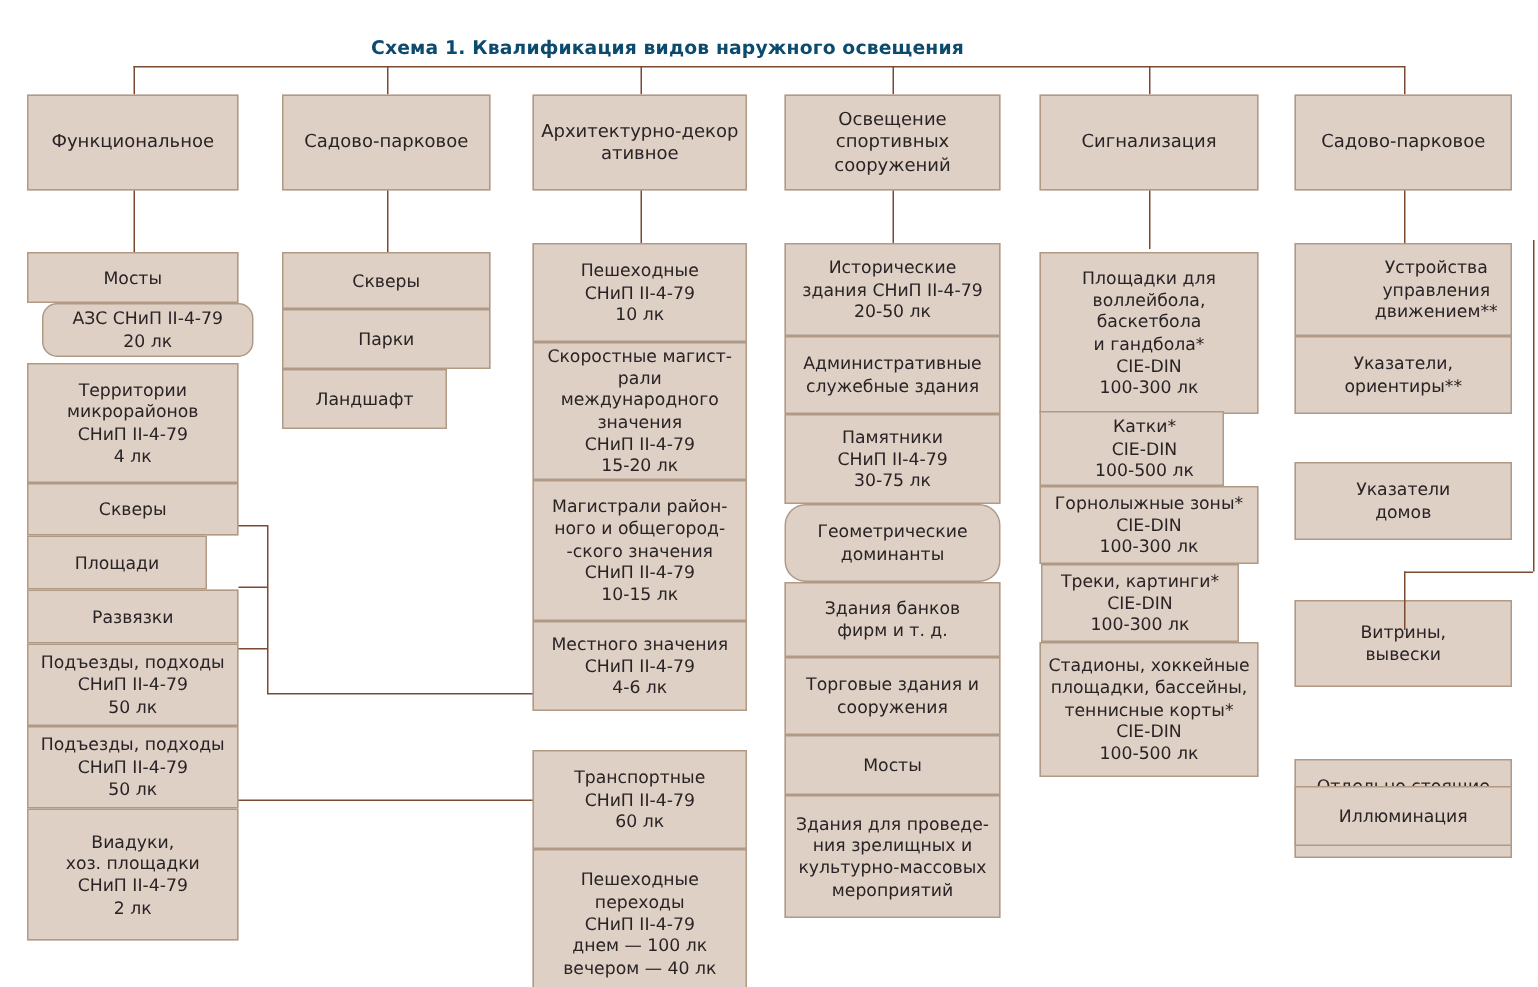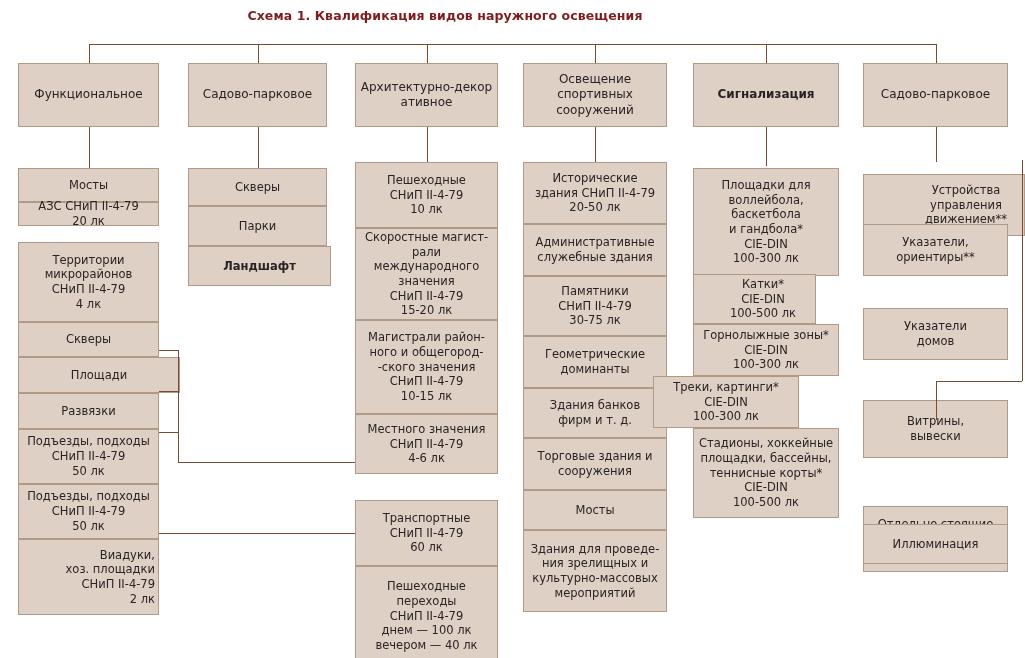--- a/index.html
+++ b/index.html
@@ -3,22 +3,22 @@
 <meta charset="utf-8">
 <style>
   html,body{margin:0;padding:0;background:#ffffff;}
   body{
     font-family:"DejaVu Sans","Liberation Sans",sans-serif;
     color:#231f20;
     width:1025px;height:658px;position:relative;overflow:hidden;
   }
   #chart{position:absolute;left:0;top:0;width:1025px;height:658px;}
   .title{
-    position:absolute;left:0;top:8px;width:890px;text-align:center;
-    font-size:12.5px;font-weight:bold;color:#7f1d1d;letter-spacing:0.1px;
+    position:absolute;left:0;top:24px;width:890px;text-align:center;
+    font-size:12.5px;font-weight:bold;color:#0c4a6e;letter-spacing:0.1px;
   }
   .box{
     position:absolute;box-sizing:border-box;
     background:#ded0c4;border:1px solid #b09a86;
     display:flex;align-items:center;justify-content:center;
     text-align:center;line-height:1.28;
     font-size:11.5px;color:#2a2326;
     padding:2px 3px;
   }
   .box.top{font-size:12px;}
@@ -34,67 +34,67 @@
   <div class="title">Схема 1. Квалификация видов наружного освещения</div>
 <div class="ln lnh" style="left: 88.5px; top: 44px; width: 847px; background: rgb(122, 74, 51);"></div>
     <div class="ln lnv" style="left: 88.5px; top: 44px; height: 19px; background: rgb(122, 74, 51);"></div>
     <div class="box top" style="left: 18px; top: 63px; width: 141px; height: 64px;">
       <span>Функциональное</span>
     </div>
     <div class="ln lnv" style="left: 88.5px; top: 127px; height: 41px; background: rgb(122, 74, 51);"></div>
     <div class="box" style="left: 18px; top: 168px; width: 141px; height: 34px;">
       <span>Мосты</span>
     </div>
-    <div class="box" style="left: 18px; top: 202px; width: 141px; height: 24px;">
+    <div class="box" style="left: 28px; top: 202px; width: 141px; height: 36px; border-radius: 10px;">
       <span>АЗС СНиП II-4-79
 20 лк</span>
     </div>
     <div class="box" style="left: 18px; top: 242px; width: 141px; height: 80px;">
       <span>Территории
 микрорайонов
 СНиП II-4-79
 4 лк</span>
     </div>
     <div class="box" style="left: 18px; top: 322px; width: 141px; height: 35px;">
       <span>Скверы</span>
     </div>
-    <div class="box" style="left: 18px; top: 357px; width: 162px; height: 36px;">
+    <div class="box" style="left: 18px; top: 357px; width: 120px; height: 36px;">
       <span>Площади</span>
     </div>
     <div class="box" style="left: 18px; top: 393px; width: 141px; height: 36px;">
       <span>Развязки</span>
     </div>
     <div class="box" style="left: 18px; top: 429px; width: 141px; height: 55px;">
       <span>Подъезды, подходы
 СНиП II-4-79
 50 лк</span>
     </div>
     <div class="box" style="left: 18px; top: 484px; width: 141px; height: 55px;">
       <span>Подъезды, подходы
 СНиП II-4-79
 50 лк</span>
     </div>
-    <div class="box" style="left: 18px; top: 539px; width: 141px; height: 76px; text-align: right;">
+    <div class="box" style="left: 18px; top: 539px; width: 141px; height: 88px;">
       <span>Виадуки,
 хоз. площадки
 СНиП II-4-79
 2 лк</span>
     </div>
     <div class="ln lnv" style="left: 257.5px; top: 44px; height: 19px; background: rgb(122, 74, 51);"></div>
     <div class="box top" style="left: 188px; top: 63px; width: 139px; height: 64px;">
       <span>Садово-парковое</span>
     </div>
     <div class="ln lnv" style="left: 257.5px; top: 127px; height: 41px; background: rgb(122, 74, 51);"></div>
     <div class="box" style="left: 188px; top: 168px; width: 139px; height: 38px;">
       <span>Скверы</span>
     </div>
     <div class="box" style="left: 188px; top: 206px; width: 139px; height: 40px; justify-content: center;">
       <span>Парки</span>
     </div>
-    <div class="box" style="left: 188px; top: 246px; width: 143px; height: 40px; font-weight: bold;">
+    <div class="box" style="left: 188px; top: 246px; width: 110px; height: 40px;">
       <span>Ландшафт</span>
     </div>
     <div class="ln lnv" style="left: 426.5px; top: 44px; height: 19px; background: rgb(122, 74, 51);"></div>
     <div class="box top" style="left: 355px; top: 63px; width: 143px; height: 64px;">
       <span>Архитектурно-декор
 ативное</span>
     </div>
     <div class="ln lnv" style="left: 426.5px; top: 127px; height: 35px; background: rgb(122, 74, 51);"></div>
     <div class="box" style="left: 355px; top: 162px; width: 143px; height: 66px;">
       <span>Пешеходные
@@ -146,21 +146,21 @@
     </div>
     <div class="box" style="left: 523px; top: 224px; width: 144px; height: 52px;">
       <span>Административные
 служебные здания</span>
     </div>
     <div class="box" style="left: 523px; top: 276px; width: 144px; height: 60px;">
       <span>Памятники
 СНиП II-4-79
 30-75 лк</span>
     </div>
-    <div class="box" style="left: 523px; top: 336px; width: 144px; height: 52px;">
+    <div class="box" style="left: 523px; top: 336px; width: 144px; height: 52px; border-radius: 14px;">
       <span>Геометрические
 доминанты</span>
     </div>
     <div class="box" style="left: 523px; top: 388px; width: 144px; height: 50px;">
       <span>Здания банков
 фирм и т. д.</span>
     </div>
     <div class="box" style="left: 523px; top: 438px; width: 144px; height: 52px;">
       <span>Торговые здания и
 сооружения</span>
@@ -168,21 +168,21 @@
     <div class="box" style="left: 523px; top: 490px; width: 144px; height: 40px;">
       <span>Мосты</span>
     </div>
     <div class="box" style="left: 523px; top: 530px; width: 144px; height: 82px;">
       <span>Здания для проведе-
 ния зрелищных и
 культурно-массовых
 мероприятий</span>
     </div>
     <div class="ln lnv" style="left: 766px; top: 44px; height: 19px; background: rgb(122, 74, 51);"></div>
-    <div class="box top" style="left: 693px; top: 63px; width: 146px; height: 64px; font-weight: bold;">
+    <div class="box top" style="left: 693px; top: 63px; width: 146px; height: 64px;">
       <span>Сигнализация</span>
     </div>
     <div class="ln lnv" style="left: 766px; top: 127px; height: 39px; background: rgb(122, 74, 51);"></div>
     <div class="box" style="left: 693px; top: 168px; width: 146px; height: 108px;">
       <span>Площадки для
 воллейбола,
 баскетбола
 и гандбола*
 CIE-DIN
 100-300 лк</span>
@@ -190,38 +190,38 @@
     <div class="box" style="left: 693px; top: 274px; width: 123px; height: 50px; padding-left: 20px;">
       <span>Катки*
 CIE-DIN
 100-500 лк</span>
     </div>
     <div class="box" style="left: 693px; top: 324px; width: 146px; height: 52px;">
       <span>Горнолыжные зоны*
 CIE-DIN
 100-300 лк</span>
     </div>
-    <div class="box" style="left: 653px; top: 376px; width: 146px; height: 52px;">
+    <div class="box" style="left: 694px; top: 376px; width: 132px; height: 52px;">
       <span>Треки, картинги*
 CIE-DIN
 100-300 лк</span>
     </div>
     <div class="box" style="left: 693px; top: 428px; width: 146px; height: 90px;">
       <span>Стадионы, хоккейные
 площадки, бассейны,
 теннисные корты*
 CIE-DIN
 100-500 лк</span>
     </div>
     <div class="ln lnv" style="left: 935.5px; top: 44px; height: 19px; background: rgb(122, 74, 51);"></div>
     <div class="box top" style="left: 863px; top: 63px; width: 145px; height: 64px;">
       <span>Садово-парковое</span>
     </div>
     <div class="ln lnv" style="left: 935.5px; top: 127px; height: 35px; background: rgb(122, 74, 51);"></div>
-    <div class="box" style="left: 863px; top: 174px; width: 162px; height: 62px; padding-left: 47px;">
+    <div class="box" style="left: 863px; top: 162px; width: 145px; height: 62px; padding-left: 47px;">
       <span>Устройства
 управления
 движением**</span>
     </div>
     <div class="box" style="left: 863px; top: 224px; width: 145px; height: 52px;">
       <span>Указатели,
 ориентиры**</span>
     </div>
     <div class="box" style="left: 863px; top: 276px; width: 145px; height: 52px; margin-top: 32px;">
       <span>Указатели

